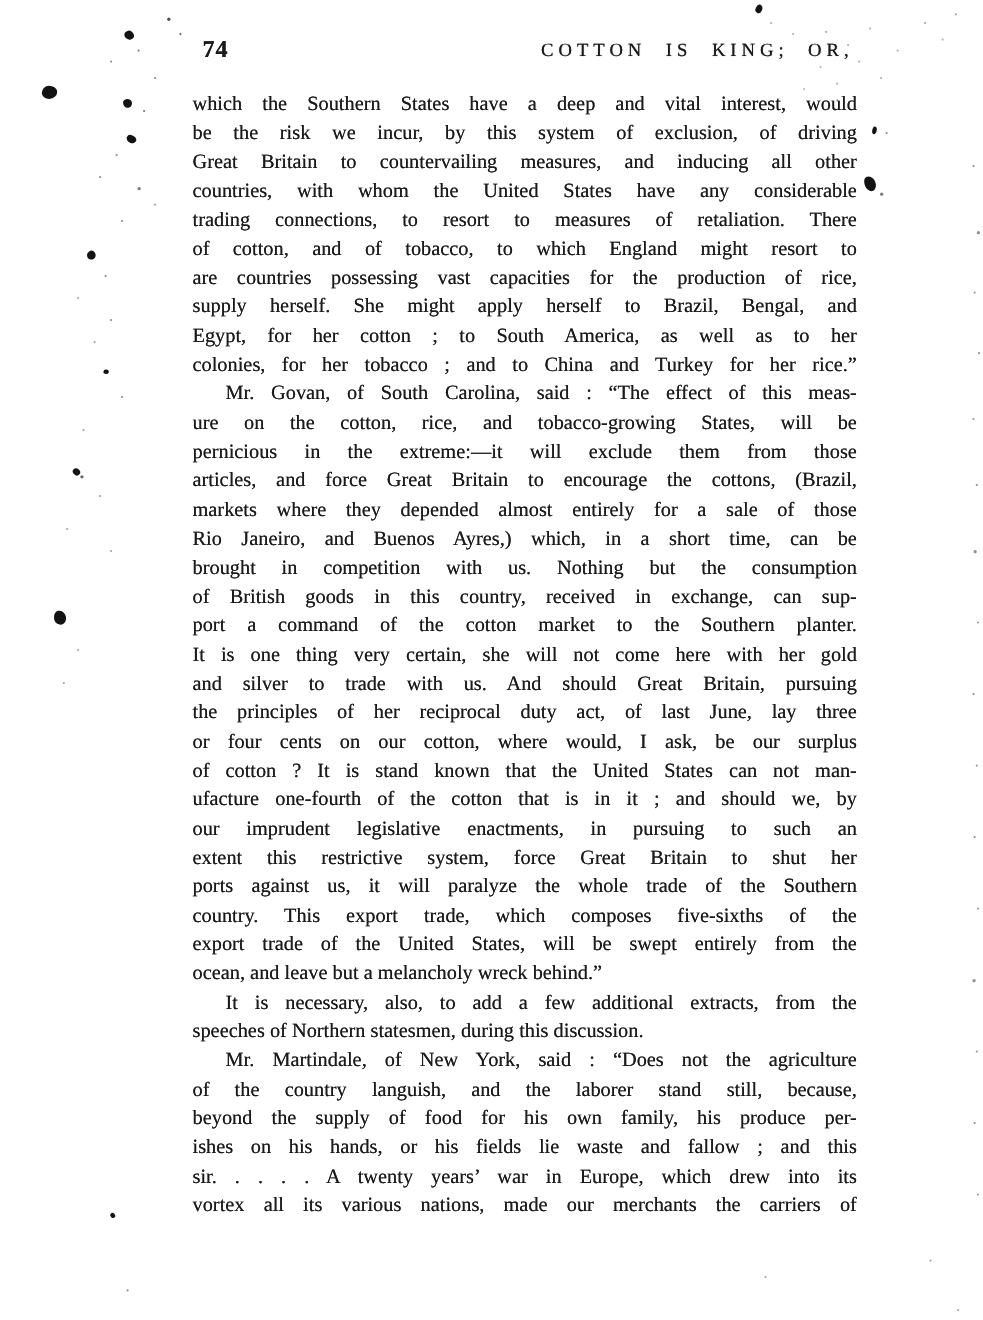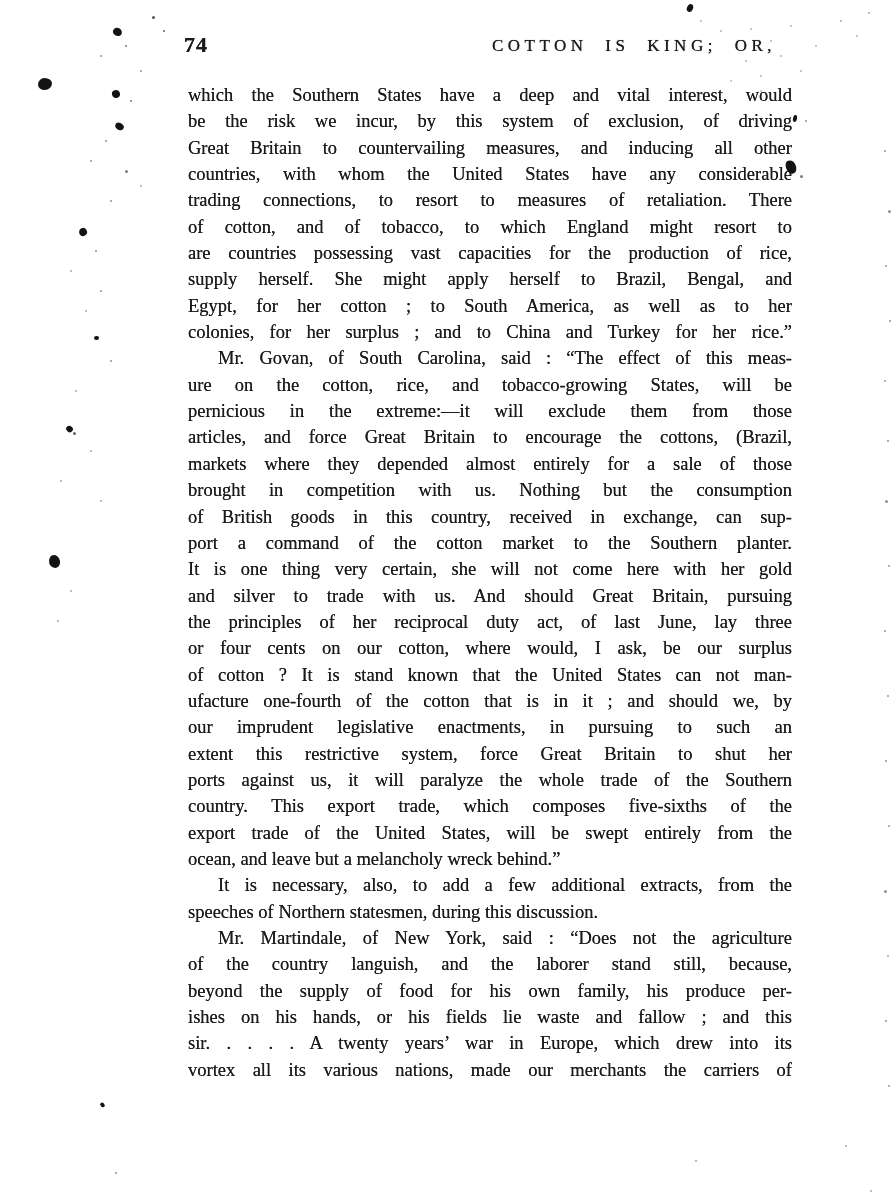--- a/index.html
+++ b/index.html
@@ -23,21 +23,21 @@
   .running-head{
     position:absolute;left:0;right:0;top:4px;
     text-align:right;
     font-size:17px;
     letter-spacing:4.5px;
     word-spacing:9px;
     text-shadow:0 0 0.7px rgba(10,10,10,.85);
   }
   .text-block{
     position:absolute;
-    left:188px;top:82px;width:604px;
+    left:175px;top:82px;width:604px;
     font-size:18.5px;
     line-height:26.35px;
     text-shadow:0 0 0.55px rgba(15,15,15,.85);
   }
   .line{
     text-align:justify;
     
     text-align-last:justify;
     white-space:normal;
   }
@@ -65,26 +65,27 @@
   <div class="text-block">
       <div class="line">which the Southern States have a deep and vital interest, would</div>
       <div class="line">be the risk we incur, by this system of exclusion, of driving</div>
       <div class="line">Great Britain to countervailing measures, and inducing all other</div>
       <div class="line">countries, with whom the United States have any considerable</div>
       <div class="line">trading connections, to resort to measures of retaliation.  There</div>
       <div class="line">of cotton, and of tobacco, to which England might resort to</div>
       <div class="line">are countries possessing vast capacities for the production of rice,</div>
       <div class="line">supply herself.  She might apply herself to Brazil, Bengal, and</div>
       <div class="line">Egypt, for her cotton ; to South America, as well as to her</div>
-      <div class="line">colonies, for her surplus ; and to China and Turkey for her rice.”</div>
+      <div class="line">colonies, for her tobacco ; and to China and Turkey for her rice.”</div>
       <div class="line indent">Mr. Govan, of South Carolina, said : “The effect of this meas-</div>
       <div class="line">ure on the cotton, rice, and tobacco-growing States, will be</div>
       <div class="line">pernicious in the extreme:—it will exclude them from those</div>
       <div class="line">articles, and force Great Britain to encourage the cottons, (Brazil,</div>
       <div class="line">markets where they depended almost entirely for a sale of those</div>
+      <div class="line">Rio Janeiro, and Buenos Ayres,) which, in a short time, can be</div>
       <div class="line">brought in competition with us.  Nothing but the consumption</div>
       <div class="line">of British goods in this country, received in exchange, can sup-</div>
       <div class="line">port a command of the cotton market to the Southern planter.</div>
       <div class="line">It is one thing very certain, she will not come here with her gold</div>
       <div class="line">and silver to trade with us.  And should Great Britain, pursuing</div>
       <div class="line">the principles of her reciprocal duty act, of last June, lay three</div>
       <div class="line">or four cents on our cotton, where would, I ask, be our surplus</div>
       <div class="line">of cotton ?  It is stand known that the United States can not man-</div>
       <div class="line">ufacture one-fourth of the cotton that is in it ; and should we, by</div>
       <div class="line">our imprudent legislative enactments, in pursuing to such an</div>

